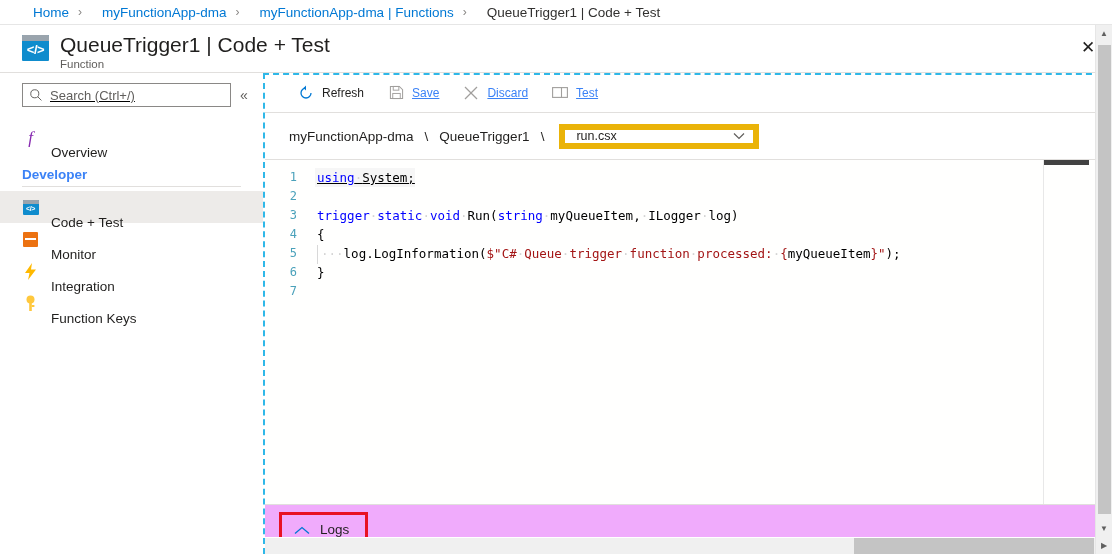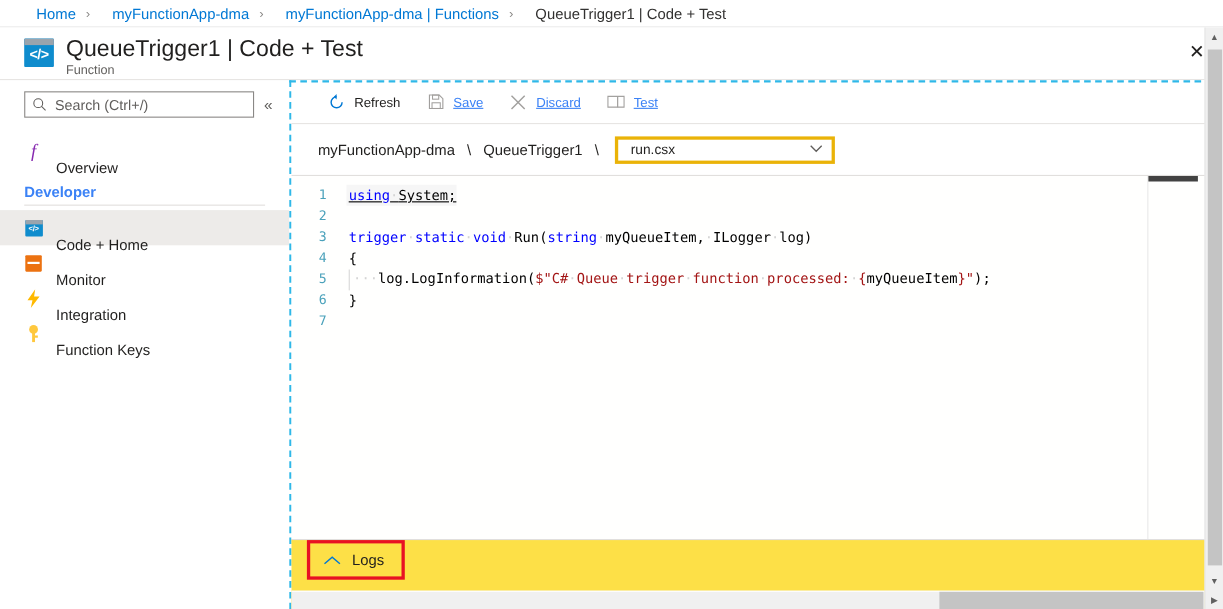--- a/index.html
+++ b/index.html
@@ -95,20 +95,21 @@
     display: flex; align-items: center;
     padding: 0 8px 0 22px;
   }
   #search-box {
     flex: 1;
     height: 24px;
     border: 1px solid #8a8886;
     display: flex; align-items: center;
     padding: 0 6px;
     background: #fff;
+    text-decoration: underline;
   }
   #search-box .mag {
     width: 14px; height: 14px; flex: none; margin-right: 7px;
     color: #605e5c;
   }
   #search-box .ph {
     font-size: 13px; color: #605e5c; white-space: nowrap;
   }
   #collapse-btn {
     width: 22px; text-align: center;
@@ -209,21 +210,21 @@
     display: flex; align-items: center;
     padding-left: 24px;
     border-bottom: 1px solid #e1dfdd;
     background: #fff;
     font-size: 13.5px; color: #201f1e;
   }
   #path-row .seg { white-space: nowrap; }
   #path-row .slash { margin: 0 11px; color: #201f1e; }
   #file-select {
     width: 200px; height: 25px;
-    border: 3px solid #eab308; background: #fff;
+    border: 6px solid #eab308; background: #fff;
     display: flex; align-items: center; justify-content: space-between;
     padding: 0 8px 0 11px;
     margin-left: 4px;
     font-size: 12.5px; color: #201f1e; cursor: pointer;
   }
   #file-select .chev { color: #605e5c; font-size: 11px; }
 
   
   #editor-wrap {
     flex: 1; position: relative; min-height: 0;
@@ -267,25 +268,25 @@
     position: absolute; top: 0; left: 0; right: 0; height: 5px;
     background: #424242;
   }
   
   #edit-vscroll {
     position: absolute; top: 0; right: 0; width: 14px; bottom: 0;
   }
 
   
   #logs-bar {
-    height: 64px; flex: none;
+    height: 50px; flex: none;
     border-top: 1px solid #e1dfdd;
-    display: flex; align-items: flex-start;
+    display: flex; align-items: center;
     padding-left: 14px;
-    background: #fde047;
+    background: #f0abfc;
   }
   #logs-btn {
     display: flex; align-items: center;
     height: 36px; padding: 0 16px 0 12px;
     font-size: 13.5px; color: #201f1e; cursor: pointer;
     border: 3px solid #e81123;
   }
   #logs-btn .chev-up {
     margin-right: 10px; color: #0078d4; font-size: 14px;
     line-height: 14px;
@@ -378,21 +379,21 @@
 
     <div class="section-header">Developer</div>
     <div class="section-divider"></div>
 
     <div class="nav-item selected">
       <span class="ico">
         <span class="ico-code">
             <span class="g">&lt;/&gt;</span>
           </span>
       </span>
-      <span class="lbl">Code + Home</span>
+      <span class="lbl">Code + Test</span>
     </div>
 
     <div class="nav-item">
       <span class="ico">
           <span class="ico-monitor"></span>
         </span>
       <span class="lbl">Monitor</span>
     </div>
 
     <div class="nav-item">

